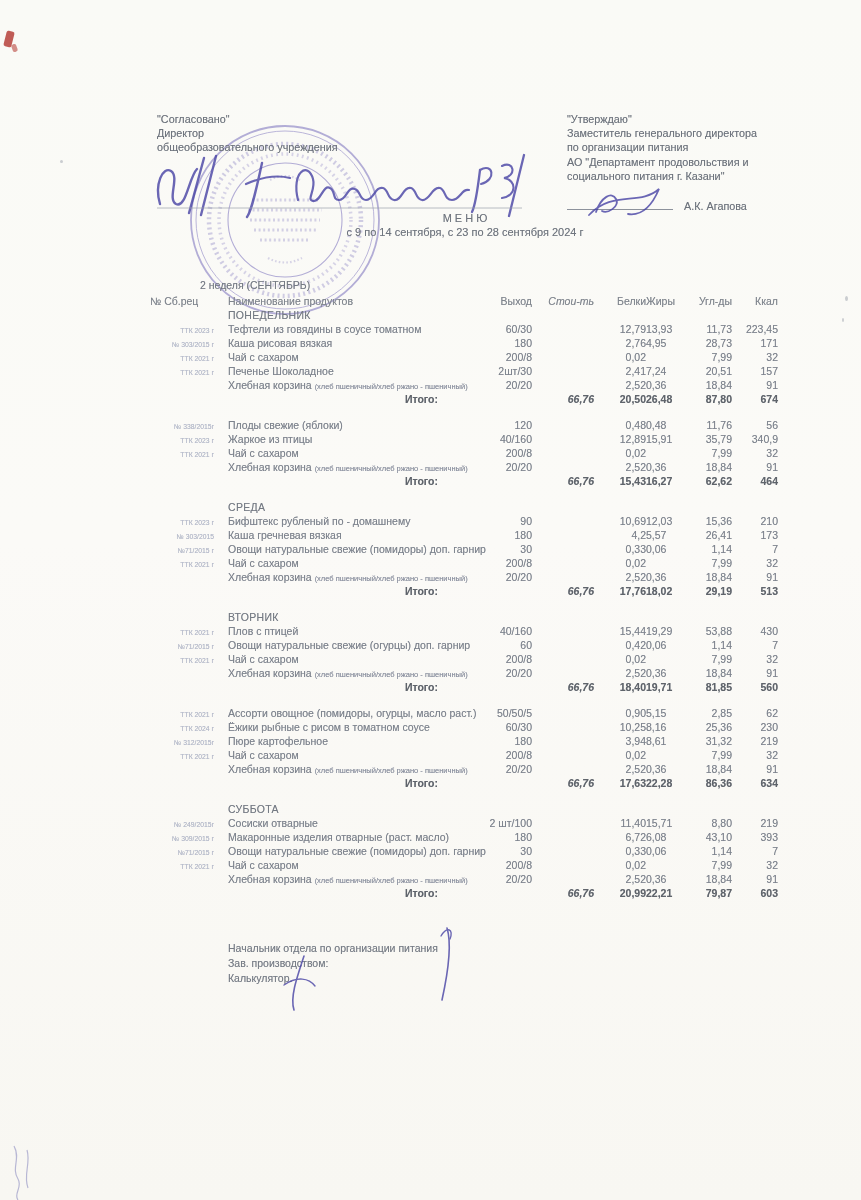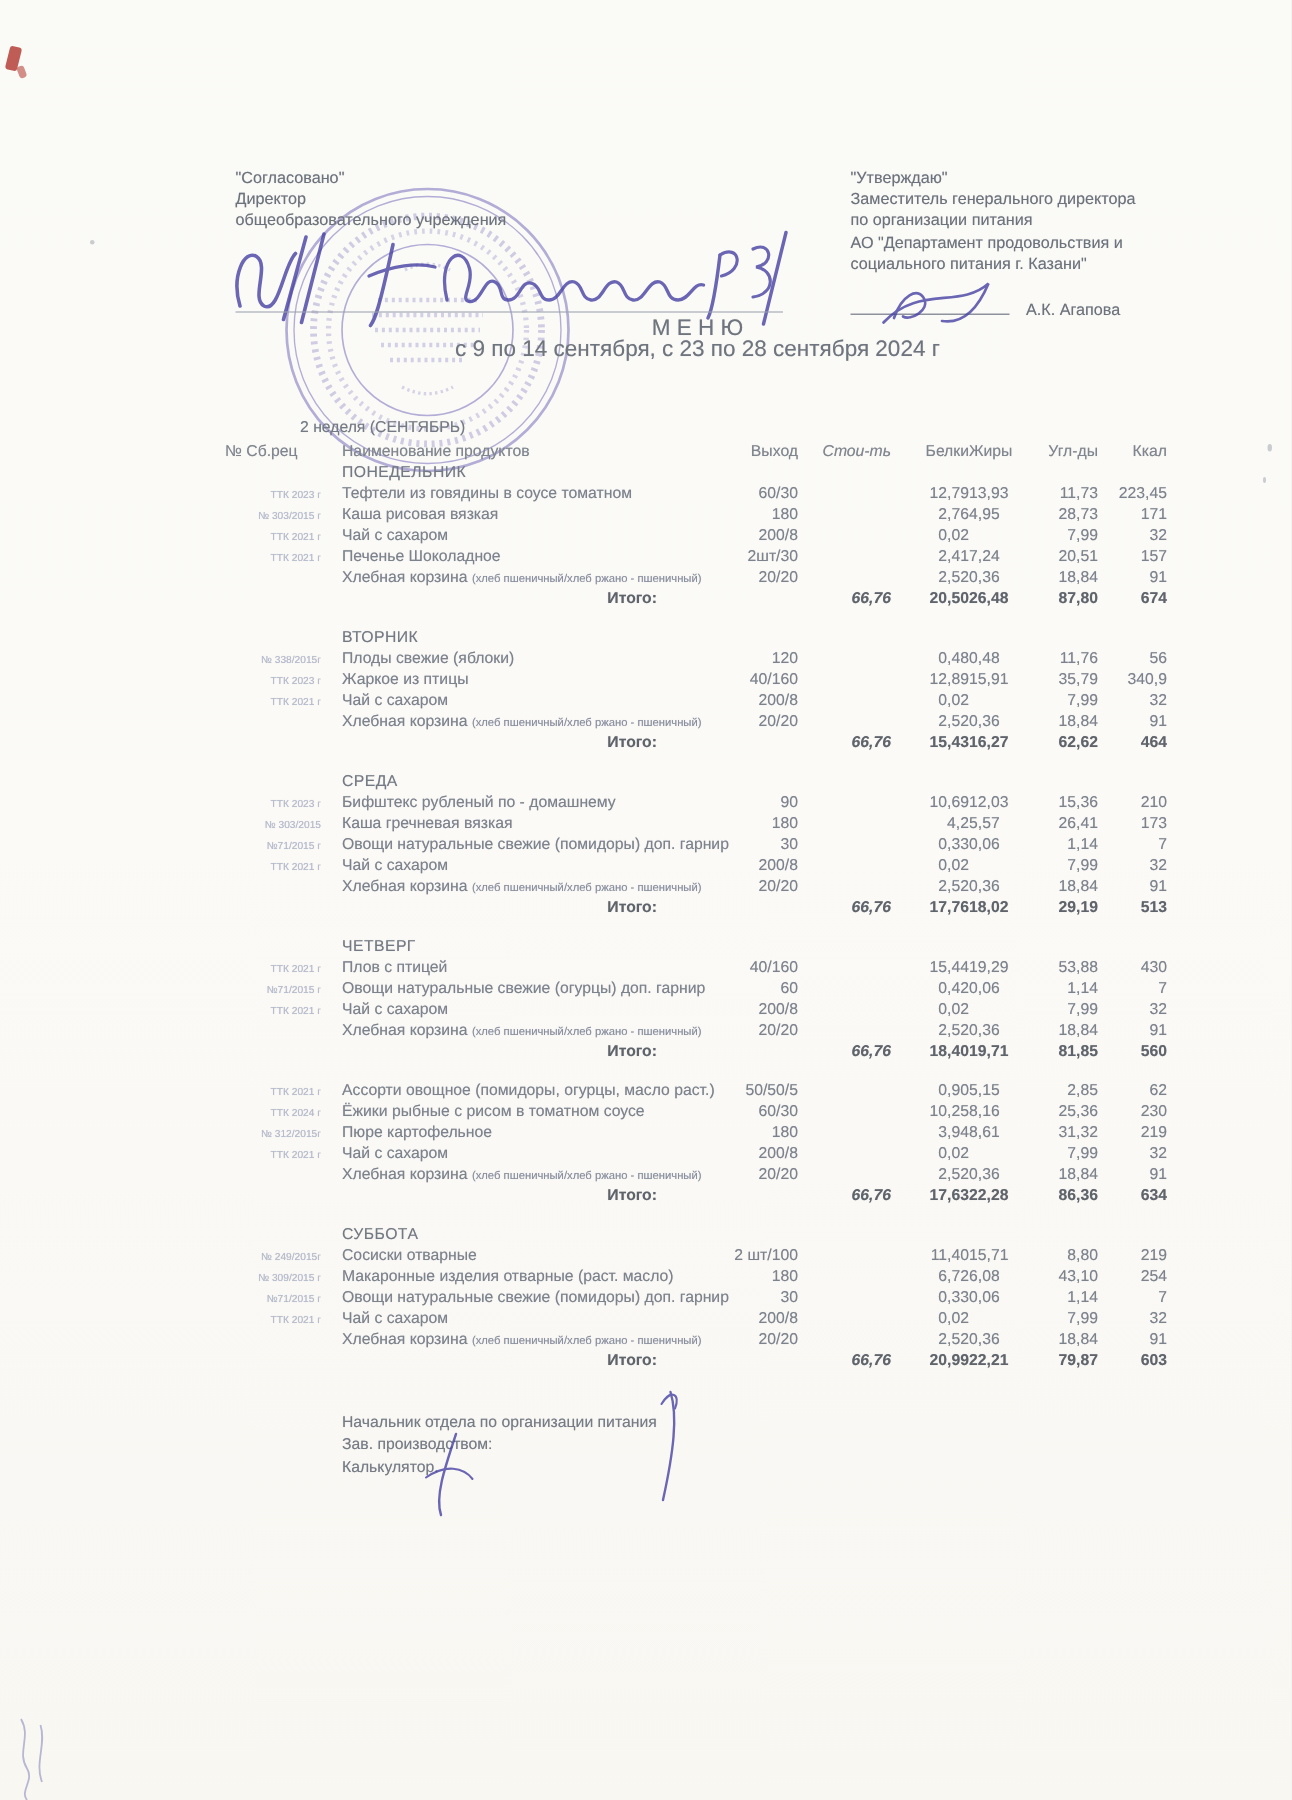--- a/index.html
+++ b/index.html
@@ -13,21 +13,21 @@
   .soft{text-shadow:0 0 0.45px rgba(122,128,140,0.55);}
   
   .approve{position:absolute;top:112px;font-size:10.8px;line-height:14.2px;color:#6d737c;}
   .approve-left{left:157px;width:250px;}
   .approve-right{left:567px;width:260px;}
   .sign-row{margin-top:16px;white-space:nowrap;}
   .sign-line{display:inline-block;width:106px;border-bottom:1px solid #8d929c;height:10px;}
   .sign-name{margin-left:8px;color:#6d737c;}
   
   .title-block{position:absolute;left:150px;top:212px;width:630px;text-align:center;
-    font-size:15px;line-height:13.6px;color:#6f757e;}
+    font-size:11px;line-height:13.6px;color:#6f757e;}
   
   .table-area{position:absolute;left:150px;top:278px;width:680px;font-size:10.5px;}
   .week-label{margin-left:50px;height:16px;line-height:14px;color:#757b84;}
   .trow{display:flex;height:14px;line-height:14px;white-space:nowrap;align-items:baseline;}
   .c-code{flex:none;width:64px;margin-right:14px;text-align:right;font-size:6.8px;color:#abb2c9;opacity:.85;}
   .c-name{flex:none;width:240px;text-align:left;overflow:visible;}
   .c-out {flex:none;width:64px;text-align:right;}
   .c-cost{flex:none;width:62px;text-align:right;font-style:italic;}
   .c-prot{flex:none;width:52px;text-align:right;}
   .c-fat {flex:none;width:46px;text-align:left;}
@@ -165,21 +165,20 @@
             <span class="c-name">Итого:</span>
             <span class="c-out"></span>
             <span class="c-cost">66,76</span>
             <span class="c-prot">20,50</span>
             <span class="c-fat">26,48</span>
             <span class="c-carb">87,80</span>
             <span class="c-kcal">674</span>
           </div>
         </div>
         <div class="day-block">
-          <div class="day-title">ВТОРНИК</div>
           <div class="trow">
             <span class="c-code">№ 338/2015г</span>
             <span class="c-name">Плоды свежие (яблоки)</span>
             <span class="c-out">120</span>
             <span class="c-cost"></span>
             <span class="c-prot">0,48</span>
             <span class="c-fat">0,48</span>
             <span class="c-carb">11,76</span>
             <span class="c-kcal">56</span>
           </div>
@@ -281,21 +280,21 @@
             <span class="c-name">Итого:</span>
             <span class="c-out"></span>
             <span class="c-cost">66,76</span>
             <span class="c-prot">17,76</span>
             <span class="c-fat">18,02</span>
             <span class="c-carb">29,19</span>
             <span class="c-kcal">513</span>
           </div>
         </div>
         <div class="day-block">
-          <div class="day-title">ЧЕТВЕРГ</div>
+          <div class="day-title">ВТОРНИК</div>
           <div class="trow">
             <span class="c-code">ТТК 2021 г</span>
             <span class="c-name">Плов с птицей</span>
             <span class="c-out">40/160</span>
             <span class="c-cost"></span>
             <span class="c-prot">15,44</span>
             <span class="c-fat">19,29</span>
             <span class="c-carb">53,88</span>
             <span class="c-kcal">430</span>
           </div>
@@ -415,21 +414,21 @@
             <span class="c-kcal">219</span>
           </div>
           <div class="trow">
             <span class="c-code">№ 309/2015 г</span>
             <span class="c-name">Макаронные изделия отварные (раст. масло)</span>
             <span class="c-out">180</span>
             <span class="c-cost"></span>
             <span class="c-prot">6,72</span>
             <span class="c-fat">6,08</span>
             <span class="c-carb">43,10</span>
-            <span class="c-kcal">254</span>
+            <span class="c-kcal">393</span>
           </div>
           <div class="trow">
             <span class="c-code">№71/2015 г</span>
             <span class="c-name">Овощи натуральные свежие (помидоры) доп. гарнир</span>
             <span class="c-out">30</span>
             <span class="c-cost"></span>
             <span class="c-prot">0,33</span>
             <span class="c-fat">0,06</span>
             <span class="c-carb">1,14</span>
             <span class="c-kcal">7</span>

